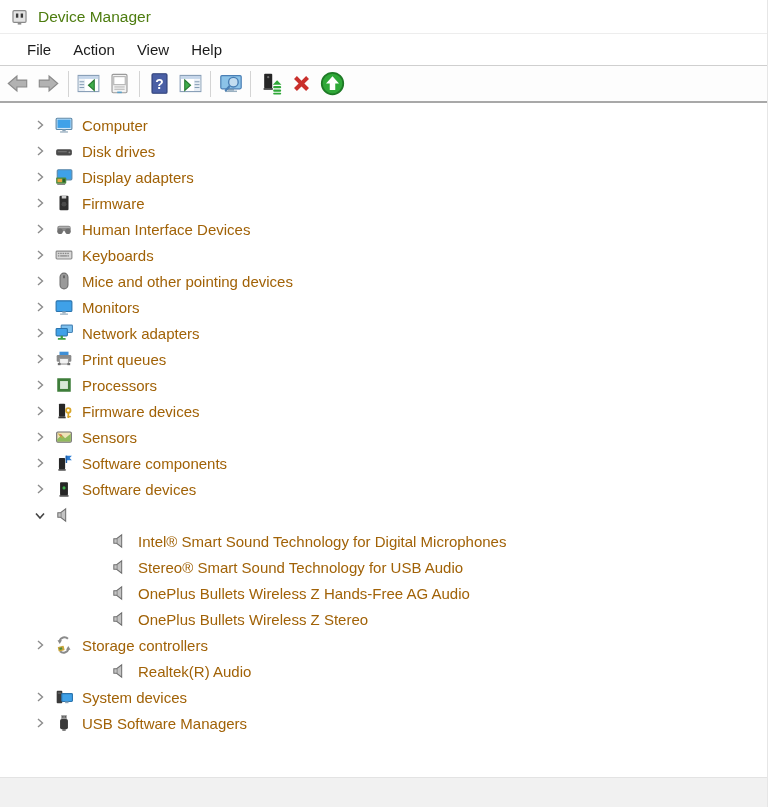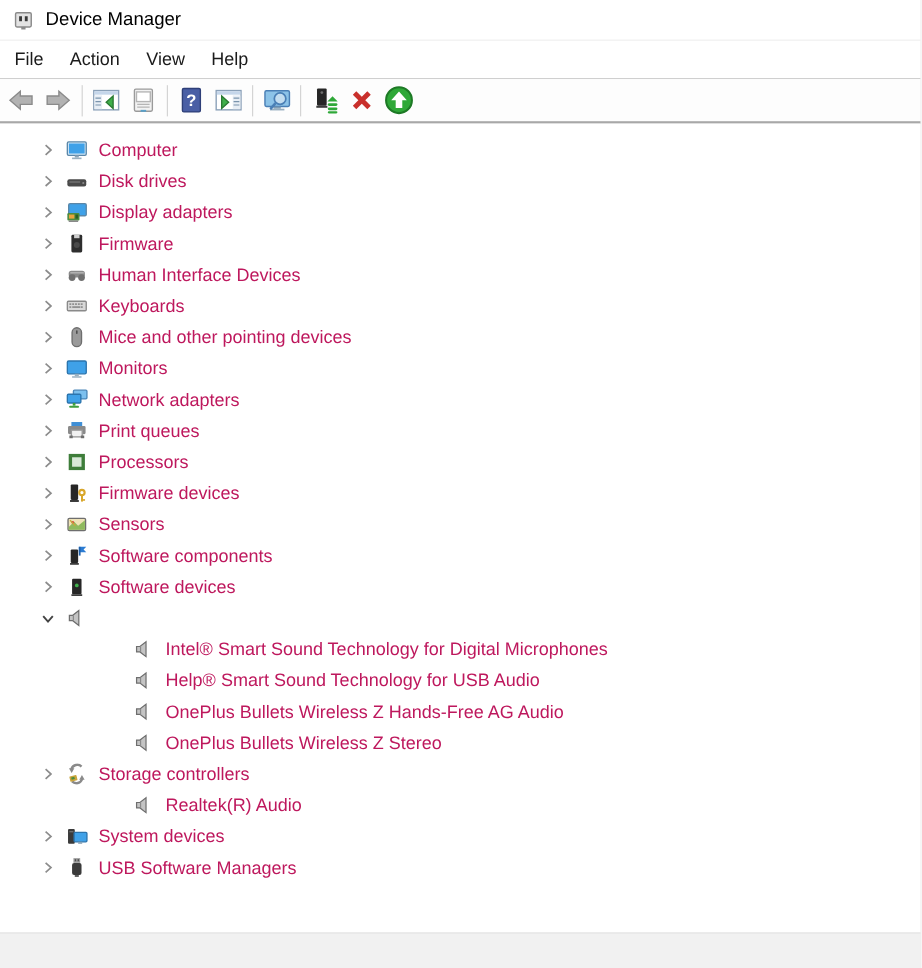--- a/index.html
+++ b/index.html
@@ -7,41 +7,41 @@
   body {
     width:768px; height:807px; overflow:hidden;
     font-family:"Liberation Sans","DejaVu Sans",sans-serif;
     color:#1b1b1b;
   }
   .window { width:768px; height:807px; background:#fff; border-right:1px solid #e6e6e6; display:flex; flex-direction:column; }
 
   
   .titlebar { height:34px; display:flex; align-items:center; gap:9px; padding-left:10px; border-bottom:1px solid #ededed; background:#fff; }
   .titlebar .app-icon svg { display:block; }
-  .titlebar .title { font-size:15.5px; color:#000000; }
+  .titlebar .title { font-size:15.5px; color:#4d7c0f; }
 
   
-  .menubar { height:32px; display:flex; align-items:center; padding-left:1px; border-bottom:1px solid #cfcfcf; background:#fff; }
+  .menubar { height:32px; display:flex; align-items:center; padding-left:16px; border-bottom:1px solid #cfcfcf; background:#fff; }
   .menu-item { font-size:15px; padding:0 11px; color:#1b1b1b; cursor:default; line-height:31px; }
 
   
   .toolbar { height:37px; display:flex; align-items:center; padding-left:2px; border-bottom:2px solid #a8a8a8; background:#fdfdfd; }
   .tb-btn { width:31px; height:29px; display:flex; align-items:center; justify-content:center; background:transparent; border:none; }
   .tb-btn svg { display:block; }
   .tb-sep { width:1px; height:26px; background:#d4d4d4; margin:0 4px; }
 
   
   .tree { flex:1; background:#fff; padding-top:9px; overflow:hidden; }
   .tree-row { height:26px; display:flex; align-items:center; cursor:default; }
   .tree-row.level0 { padding-left:30px; }
   .tree-row.level1 { padding-left:62px;margin-left:24px; }
   .twisty { width:20px; height:16px; display:flex; align-items:center; justify-content:center; flex:none; }
   .node-icon { width:20px; height:18px; margin:0 8px 0 4px; display:flex; align-items:center; justify-content:center; flex:none; }
   .node-icon svg { display:block; }
-  .node-label { font-size:15px; color:#be185d; white-space:nowrap; }
+  .node-label { font-size:15px; color:#a16207; white-space:nowrap; }
 
   
   .bottom-strip { height:30px; background:#f1f1f1; border-top:1px solid #e3e3e3; }
 </style>
 </head>
 <body>
 
 <div class="window">
 
   <div class="titlebar">
@@ -458,21 +458,21 @@
   </div>
 
   <div class="tree-row level1">
     <span class="twisty"></span>
     <span class="node-icon">
           <svg width="20" height="18" viewBox="0 0 16 16">
             <path d="M2.5 6 L5 6 L9.5 2.5 L9.5 13.5 L5 10 L2.5 10 Z" fill="#c4c4c4" stroke="#6e6e6e" stroke-width="0.9"></path>
             <rect x="5" y="6" width="0.9" height="4" fill="#8a8a8a"></rect>
           </svg>
         </span>
-    <span class="node-label">Help® Smart Sound Technology for USB Audio</span>
+    <span class="node-label">Stereo® Smart Sound Technology for USB Audio</span>
   </div>
 
   <div class="tree-row level1">
     <span class="twisty"></span>
     <span class="node-icon">
           <svg width="20" height="18" viewBox="0 0 16 16">
             <path d="M2.5 6 L5 6 L9.5 2.5 L9.5 13.5 L5 10 L2.5 10 Z" fill="#c4c4c4" stroke="#6e6e6e" stroke-width="0.9"></path>
             <rect x="5" y="6" width="0.9" height="4" fill="#8a8a8a"></rect>
           </svg>
         </span>

